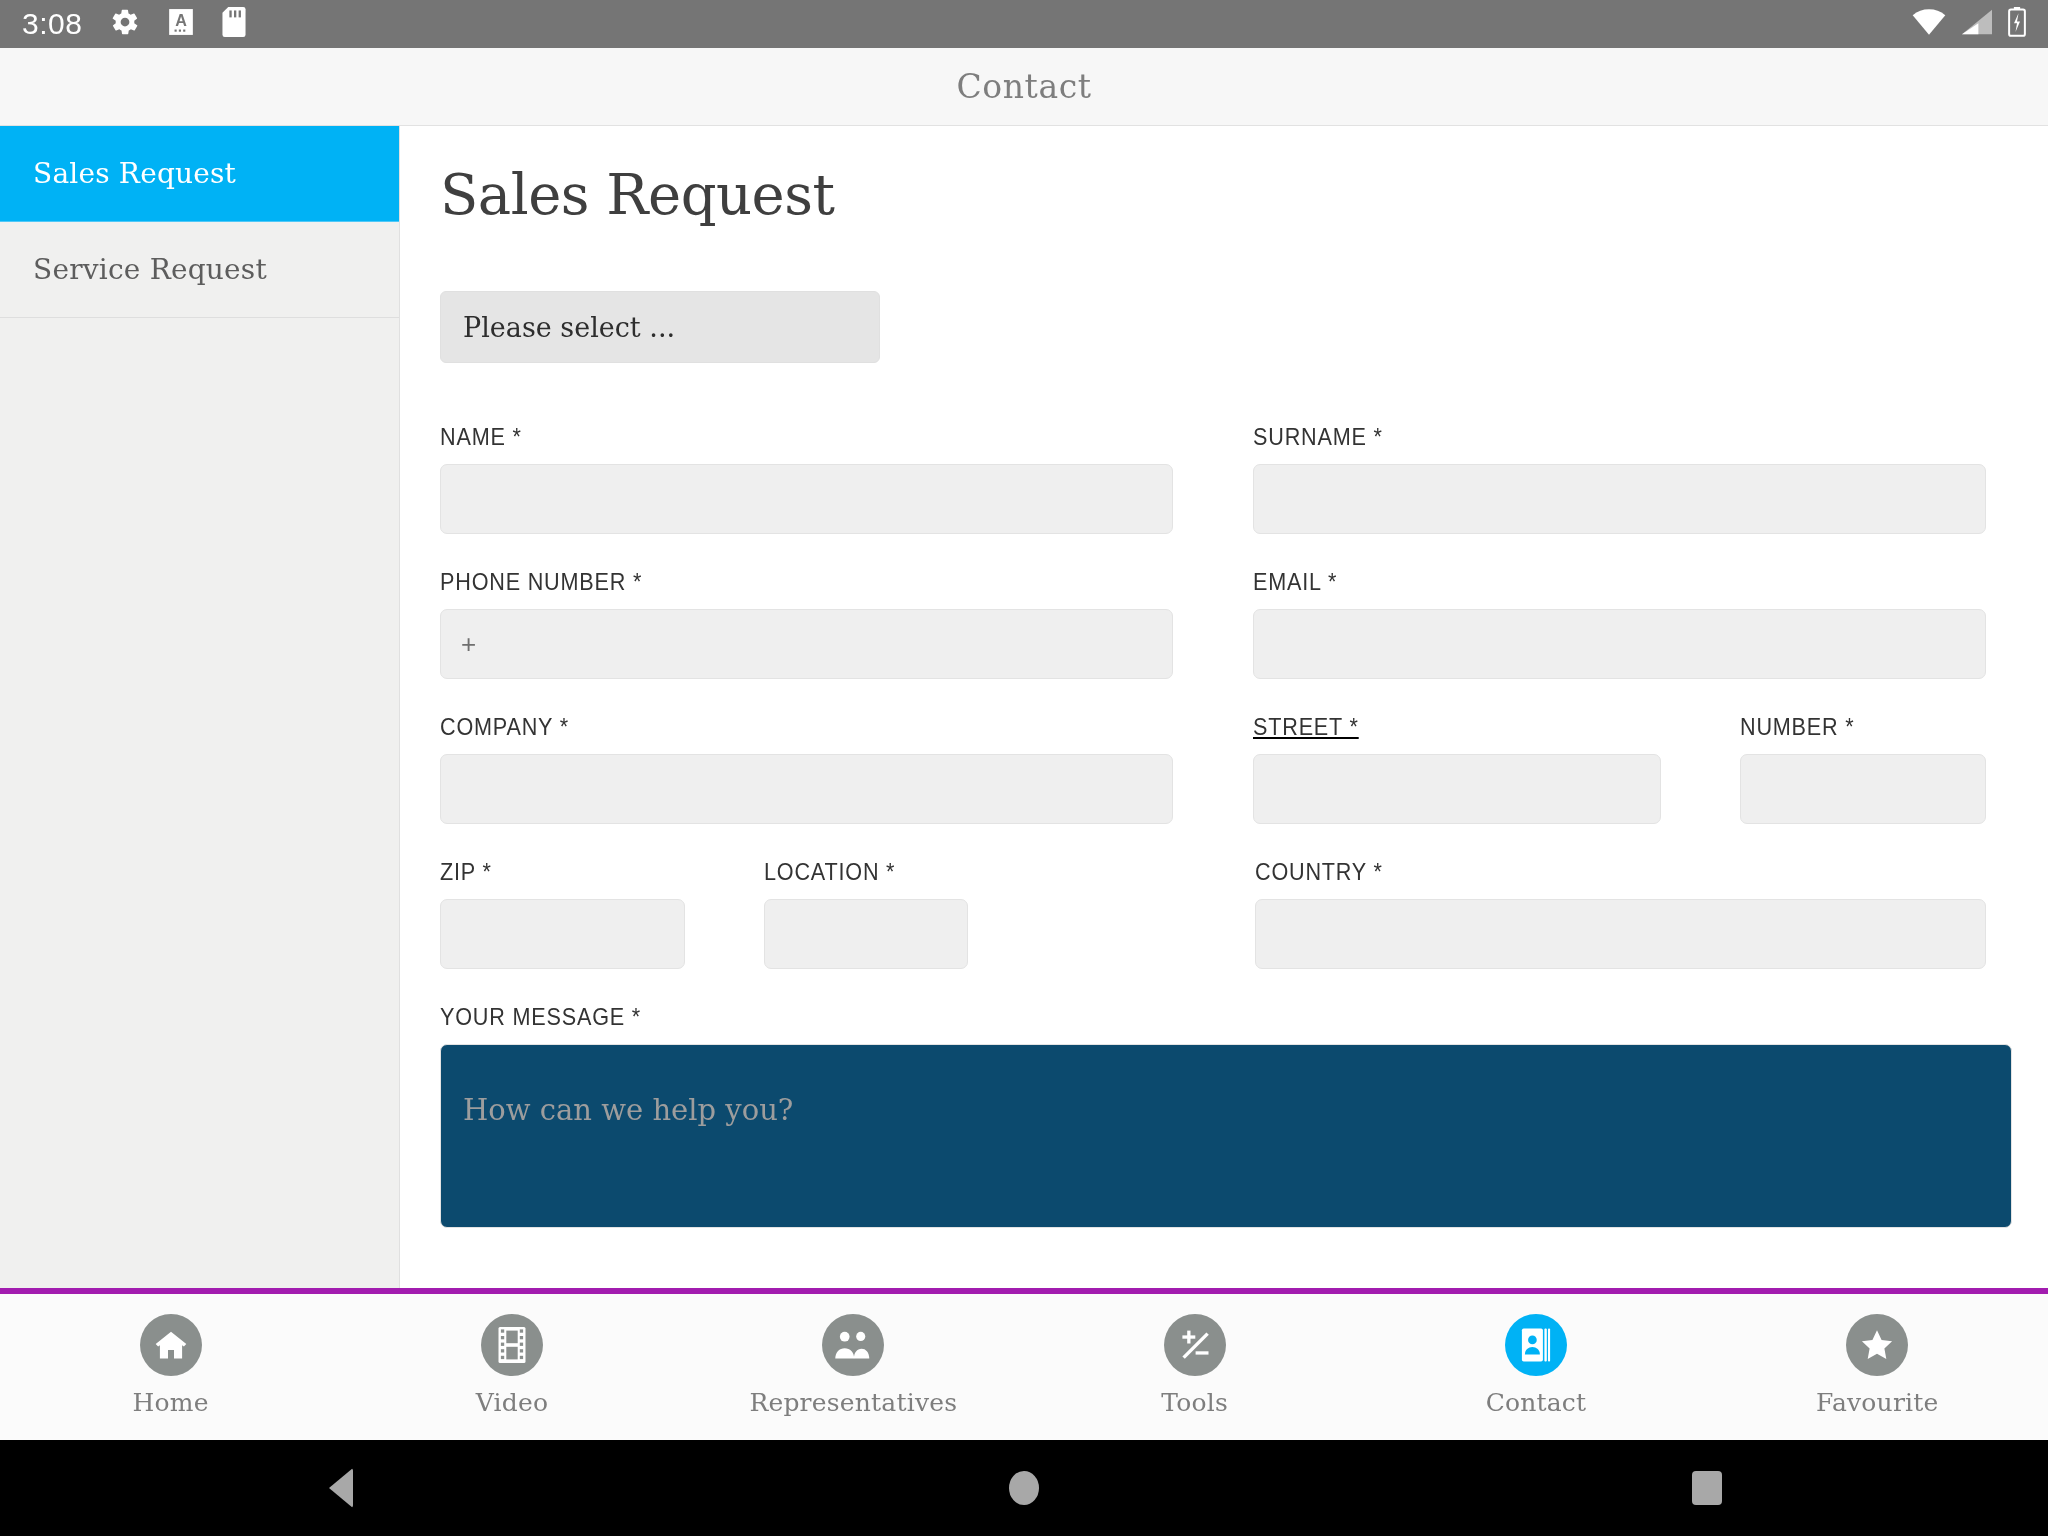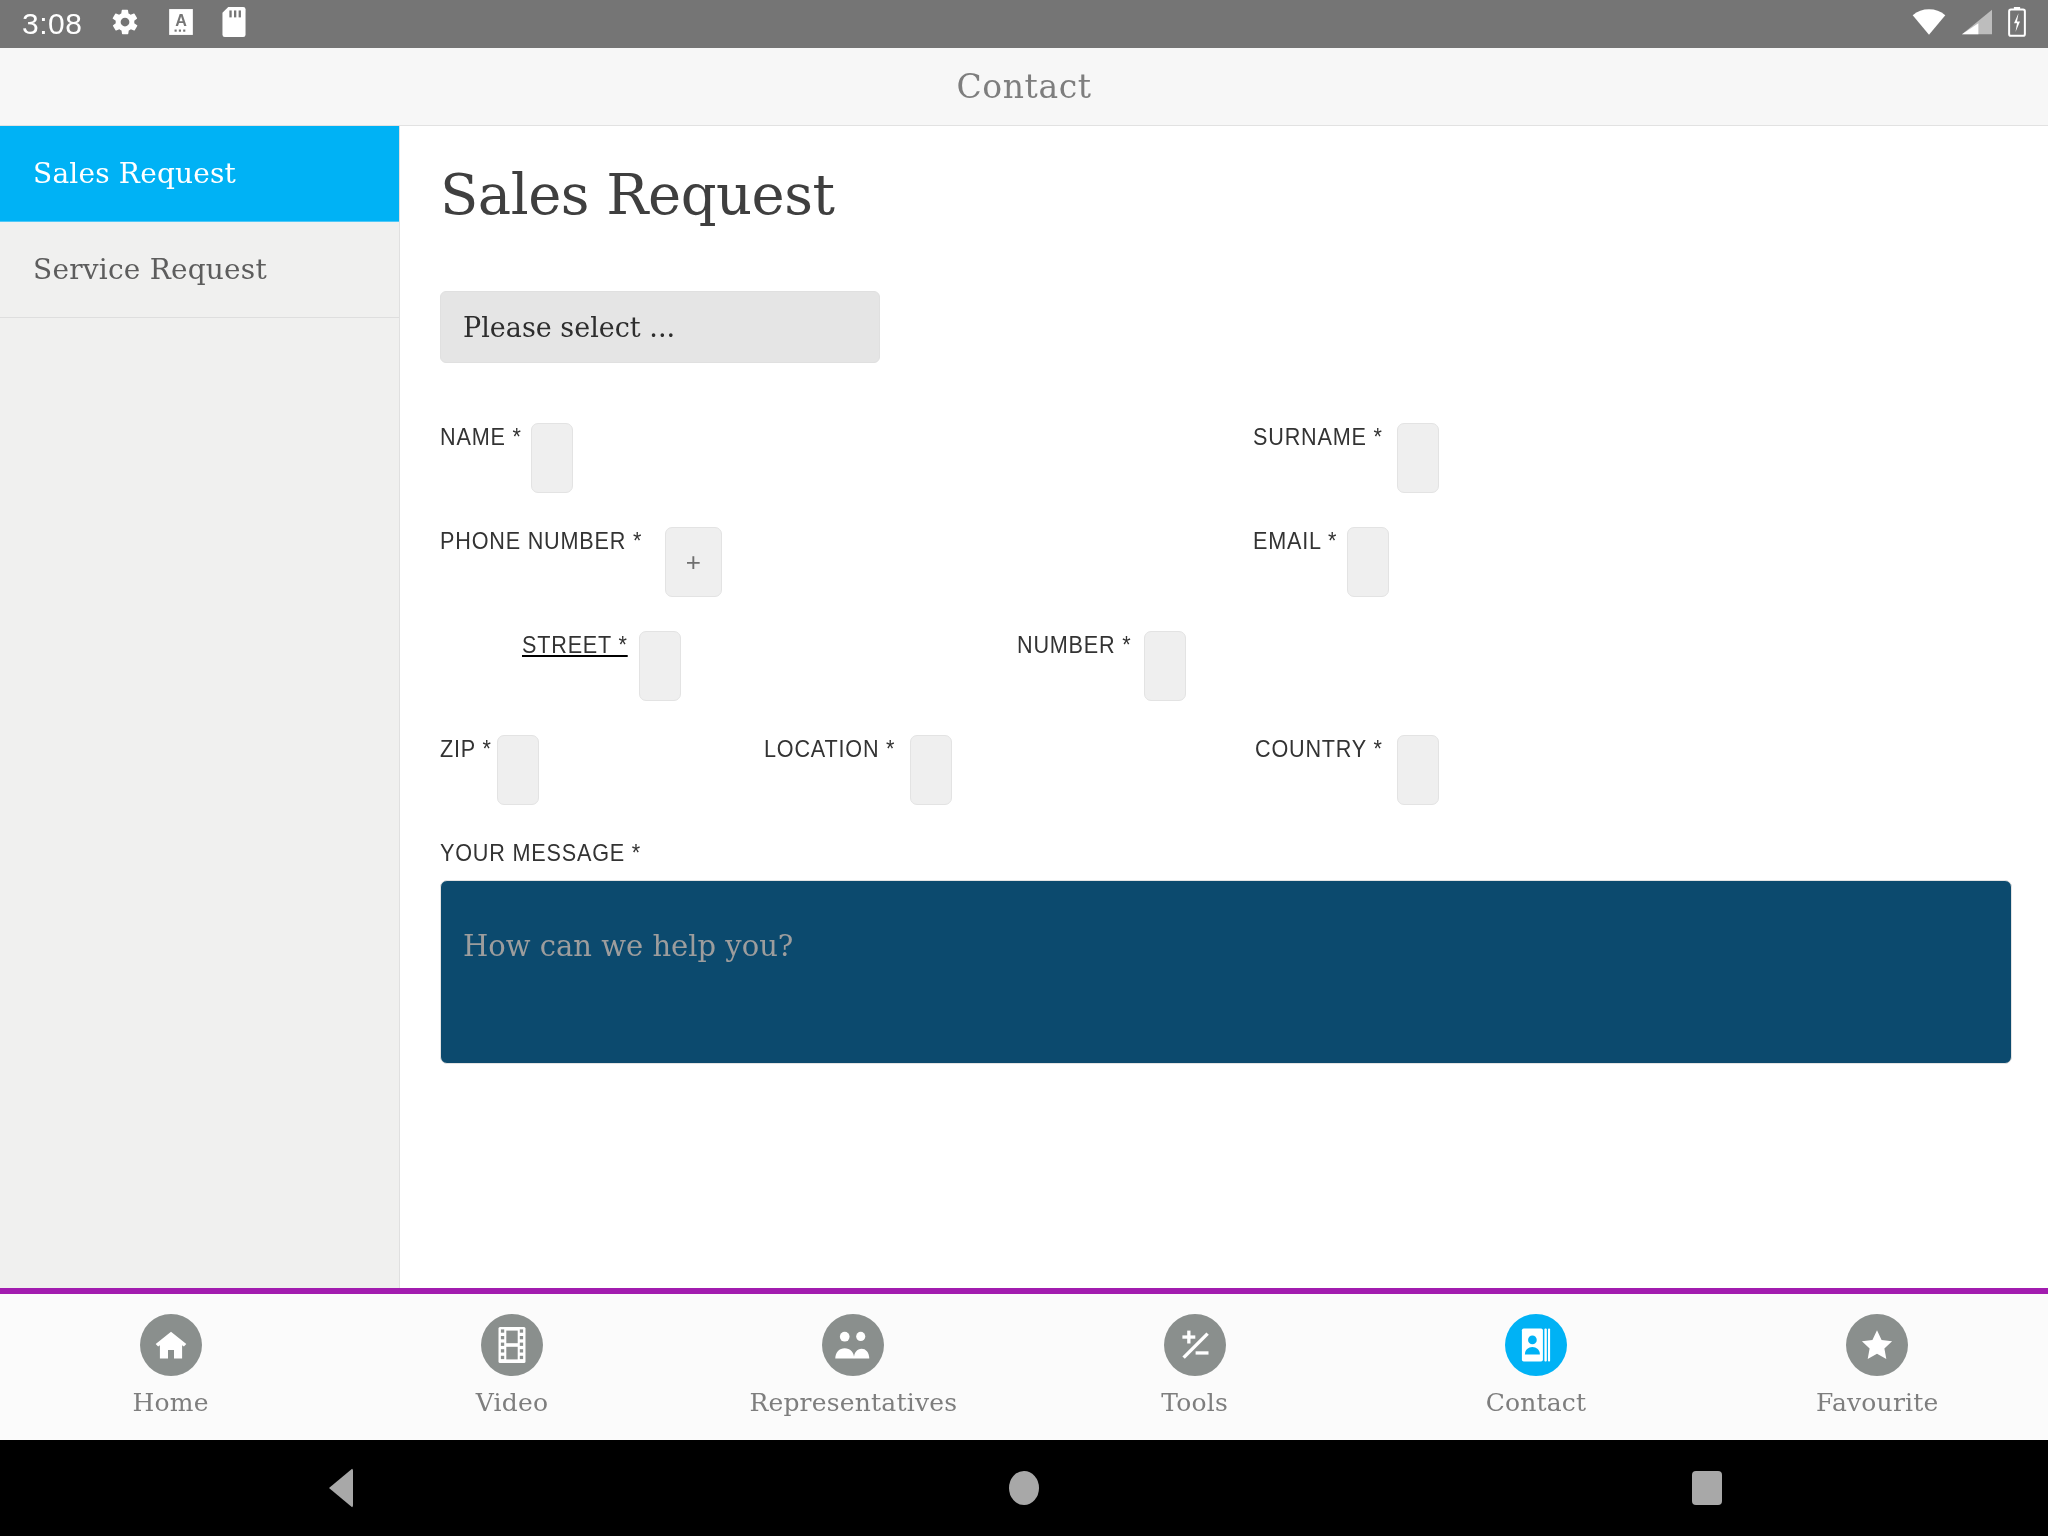--- a/index.html
+++ b/index.html
@@ -133,21 +133,21 @@
     color: #2e2e2e;
     cursor: pointer;
     margin-bottom: 60px;
   }
 
   
   .row {
     display: flex;
     margin-bottom: 34px;
   }
-  .field { display: flex; flex-direction: row; }
+  .field { display: flex; flex-direction: column; }
   .field-label {
     font-family: "Liberation Sans", sans-serif;
     font-size: 24px;
     letter-spacing: 0.9px;
     color: #333333;
     margin-bottom: 13px;
     white-space: nowrap;
     font-weight: 400;
     transform: scaleX(0.9);
     transform-origin: left center;
@@ -374,20 +374,24 @@
           <div class="field-input" placeholder="+">+</div>
         </div>
         <div class="w-gap"></div>
         <div class="field w-right">
           <span class="field-label">EMAIL *</span>
           <div class="field-input" placeholder=""></div>
         </div>
       </div>
 
       <div class="row">
+        <div class="field w-name">
+          <span class="field-label">COMPANY *</span>
+          <div class="field-input" placeholder=""></div>
+        </div>
         <div class="w-gap"></div>
         <div class="field w-street">
           <span class="field-label">STREET *</span>
           <div class="field-input" placeholder=""></div>
         </div>
         <div class="w-gap2"></div>
         <div class="field w-number">
           <span class="field-label">NUMBER *</span>
           <div class="field-input" placeholder=""></div>
         </div>

